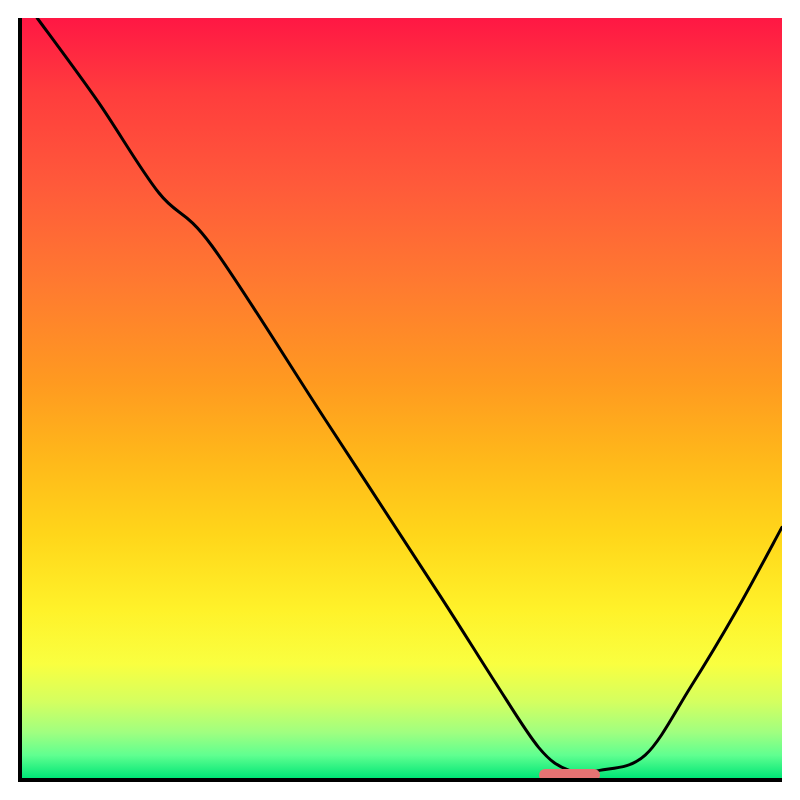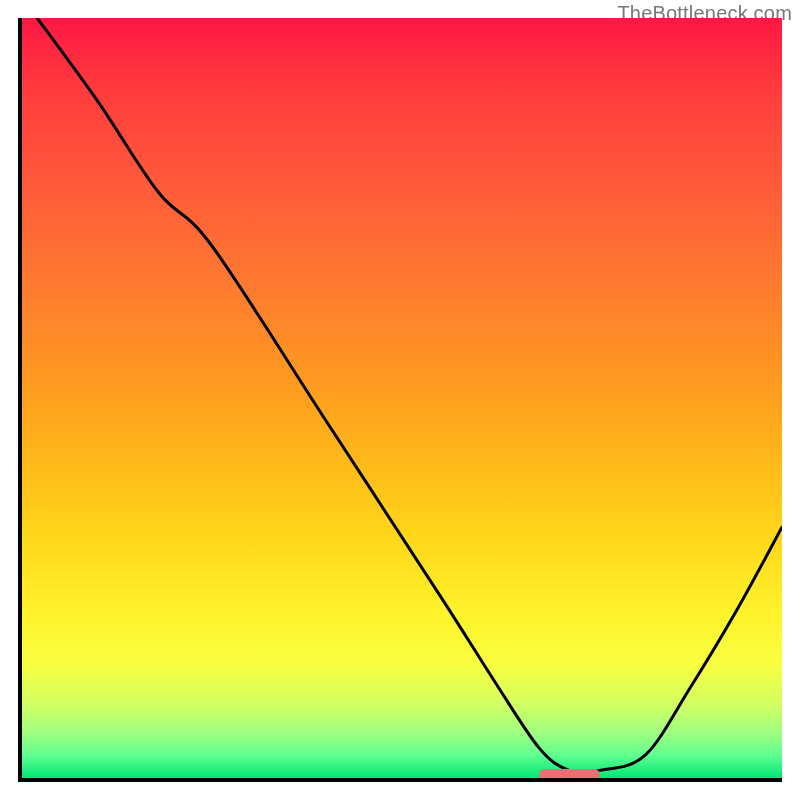--- a/index.html
+++ b/index.html
@@ -67,21 +67,20 @@
     height: 12px;
     border-radius: 6px;
     background: #e57373;
   }
 </style>
 </head>
 <body>
 
 <div class="chart-container">
 
-  <div class="watermark">TheBottleneck.com</div>
 
   <div class="plot-area">
     <div class="gradient-bg"></div>
 
     <svg class="curve" viewBox="0 0 760 760" preserveAspectRatio="none">
       <path id="curve-path" d="M 15.200000000000001,0 C 25.333333333333336,13.933333333333337 55.733333333333334,54.4666666666667 76,83.60000000000002 C 96.26666666666667,112.73333333333335 117.79999999999998,150.7333333333333 136.79999999999998,174.79999999999995 C 155.79999999999998,198.86666666666662 162.13333333333333,190 190,228 C 217.86666666666667,266 266,344.53333333333336 304,402.8 C 342,461.06666666666666 390.1333333333334,534.5333333333333 418.00000000000006,577.6 C 445.86666666666673,620.6666666666667 454.73333333333335,635.8666666666667 471.2,661.2 C 487.66666666666663,686.5333333333334 504.13333333333344,714.4000000000001 516.8000000000001,729.6 C 529.4666666666667,744.8 537.0666666666666,748.6 547.1999999999999,752.4 C 557.3333333333333,756.1999999999999 564.9333333333334,754.9333333333333 577.6,752.4 C 590.2666666666667,749.8666666666667 608,751.1333333333334 623.1999999999999,737.2 C 638.3999999999999,723.2666666666667 653.5999999999999,692.8666666666667 668.8,668.8 C 684,644.7333333333332 699.1999999999999,619.4 714.4,592.8 C 729.6,566.1999999999999 752.4,523.1333333333333 760,509.2" fill="none" stroke="#000" stroke-width="3" stroke-linejoin="round" stroke-linecap="round"></path>
     </svg>
 
     <div class="marker" id="marker" style="left: 516.8px; width: 60.8px; top: 751px; background: rgb(229, 115, 115);"></div>
   </div>

